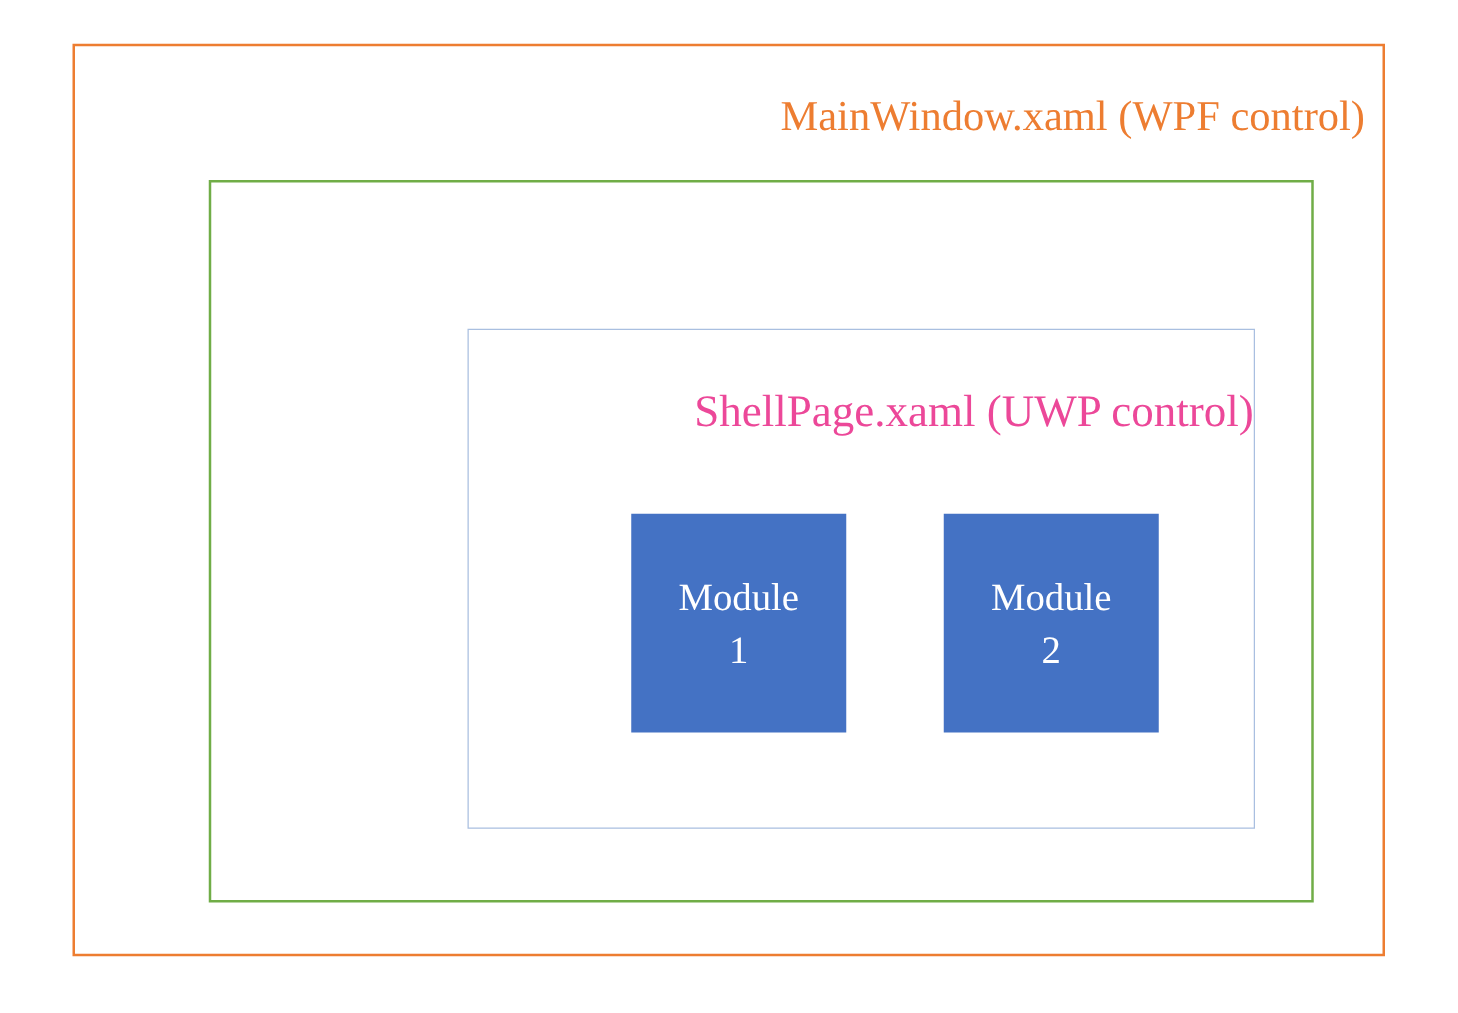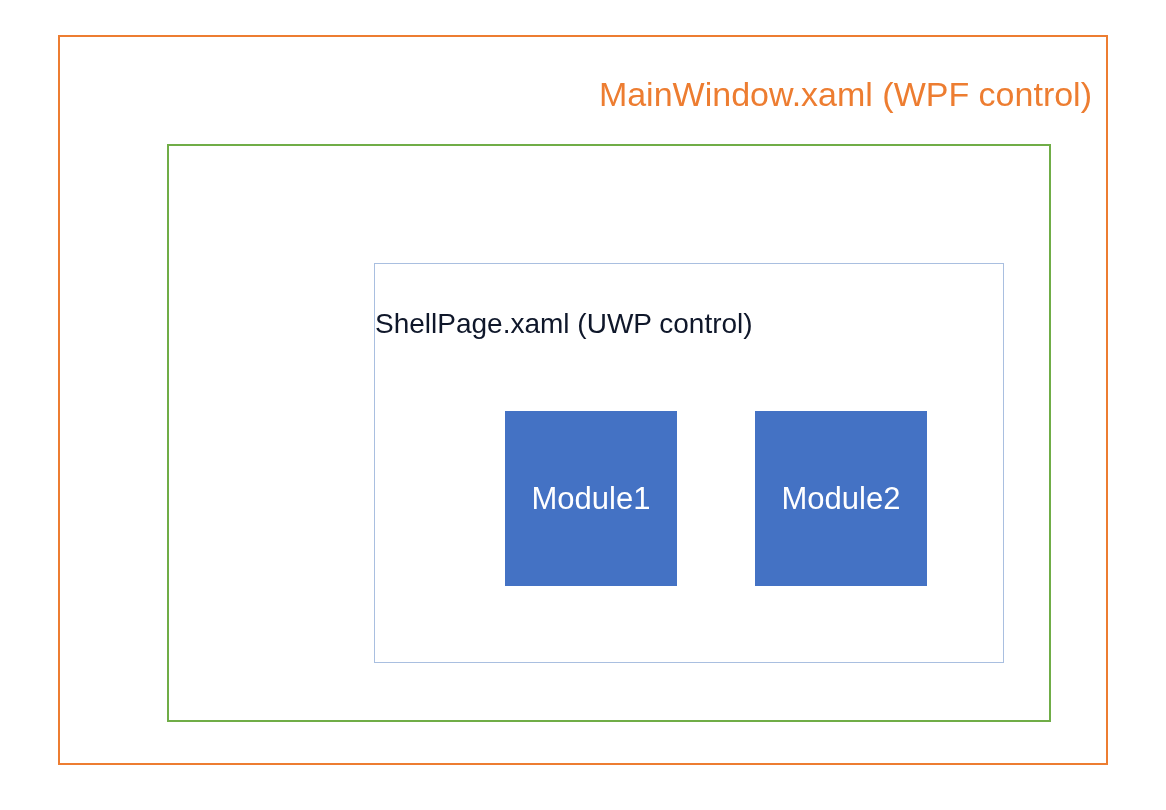--- a/index.html
+++ b/index.html
@@ -19,20 +19,21 @@
     position: absolute;
     box-sizing: border-box;
     background: transparent;
   }
   .outer-box {
     left: 58px;
     top: 35px;
     width: 1050px;
     height: 730px;
     border: 2px solid #ED7D31;
+    font-family: Liberation Serif, serif;
   }
   .outer-label {
     position: absolute;
     top: 38px;
     right: 14px;
     font-size: 34px;
     color: #ED7D31;
     white-space: nowrap;
   }
   .host-box {
@@ -55,31 +56,32 @@
     top: 117px;
     width: 630px;
     height: 400px;
     border: 1px solid #A9BFE0;
   }
   .shell-label {
     position: absolute;
     top: 44px;
     left: 0;
     width: 100%;
-    text-align: left;
-    font-size: 28px;
-    color: #0f172a;
+    text-align: right;
+    font-size: 36px;
+    color: #ec4899;
     white-space: nowrap;
   }
   .module {
     position: absolute;
     width: 172px;
     height: 175px;
     background: #4472C4;
     display: flex;
+    flex-direction: column;
     align-items: center;
     justify-content: center;
     color: #FFFFFF;
     font-size: 31px;
     line-height: 1.35;
     text-align: center;
   }
   .module-1 { left: 130px; top: 147px; }
   .module-2 { left: 380px; top: 147px; }
 </style>

